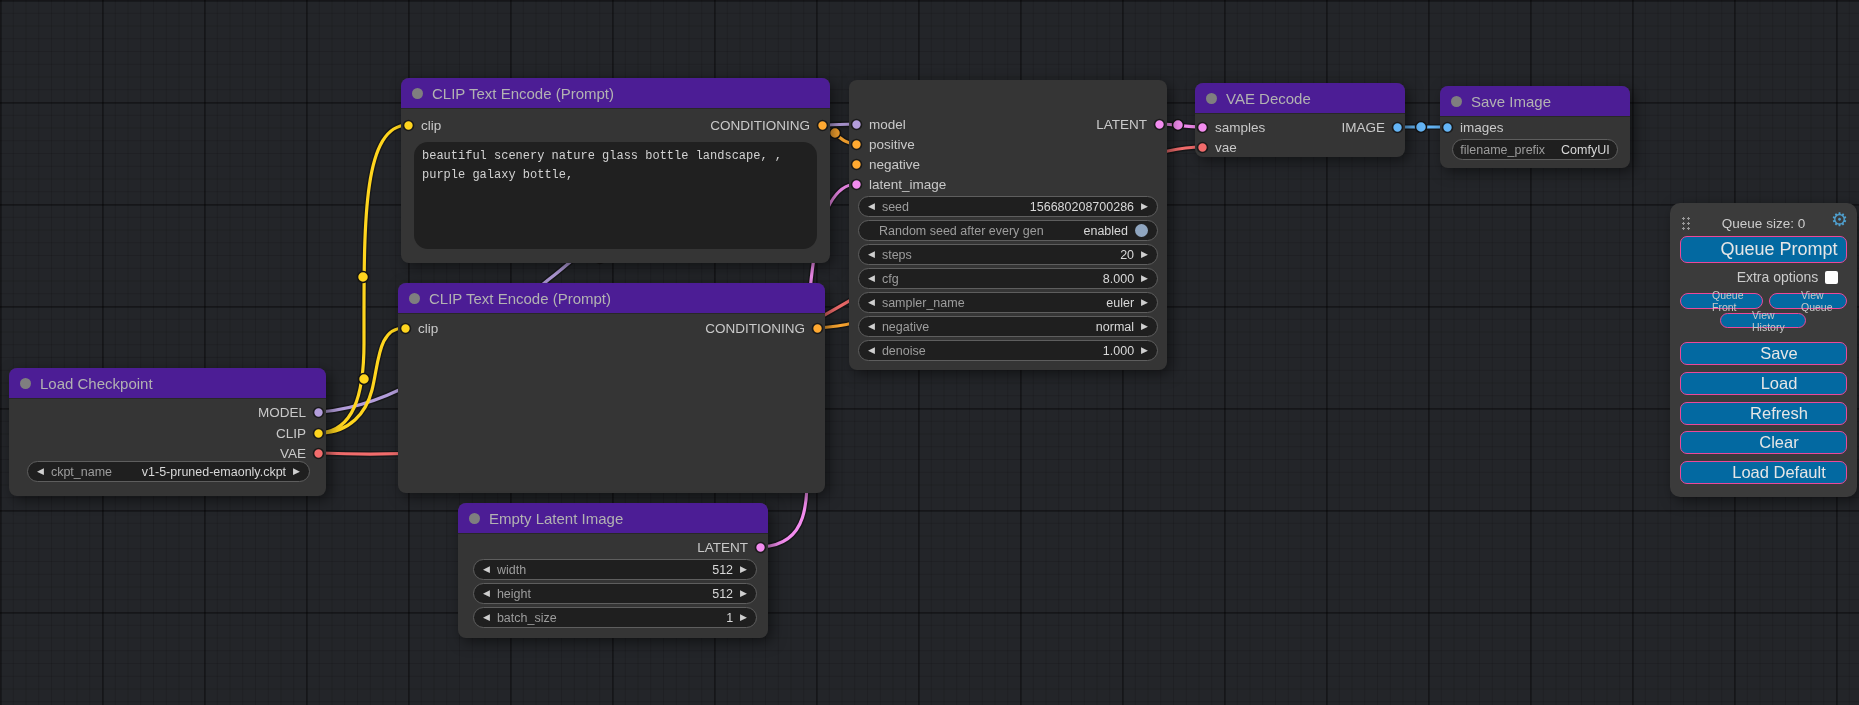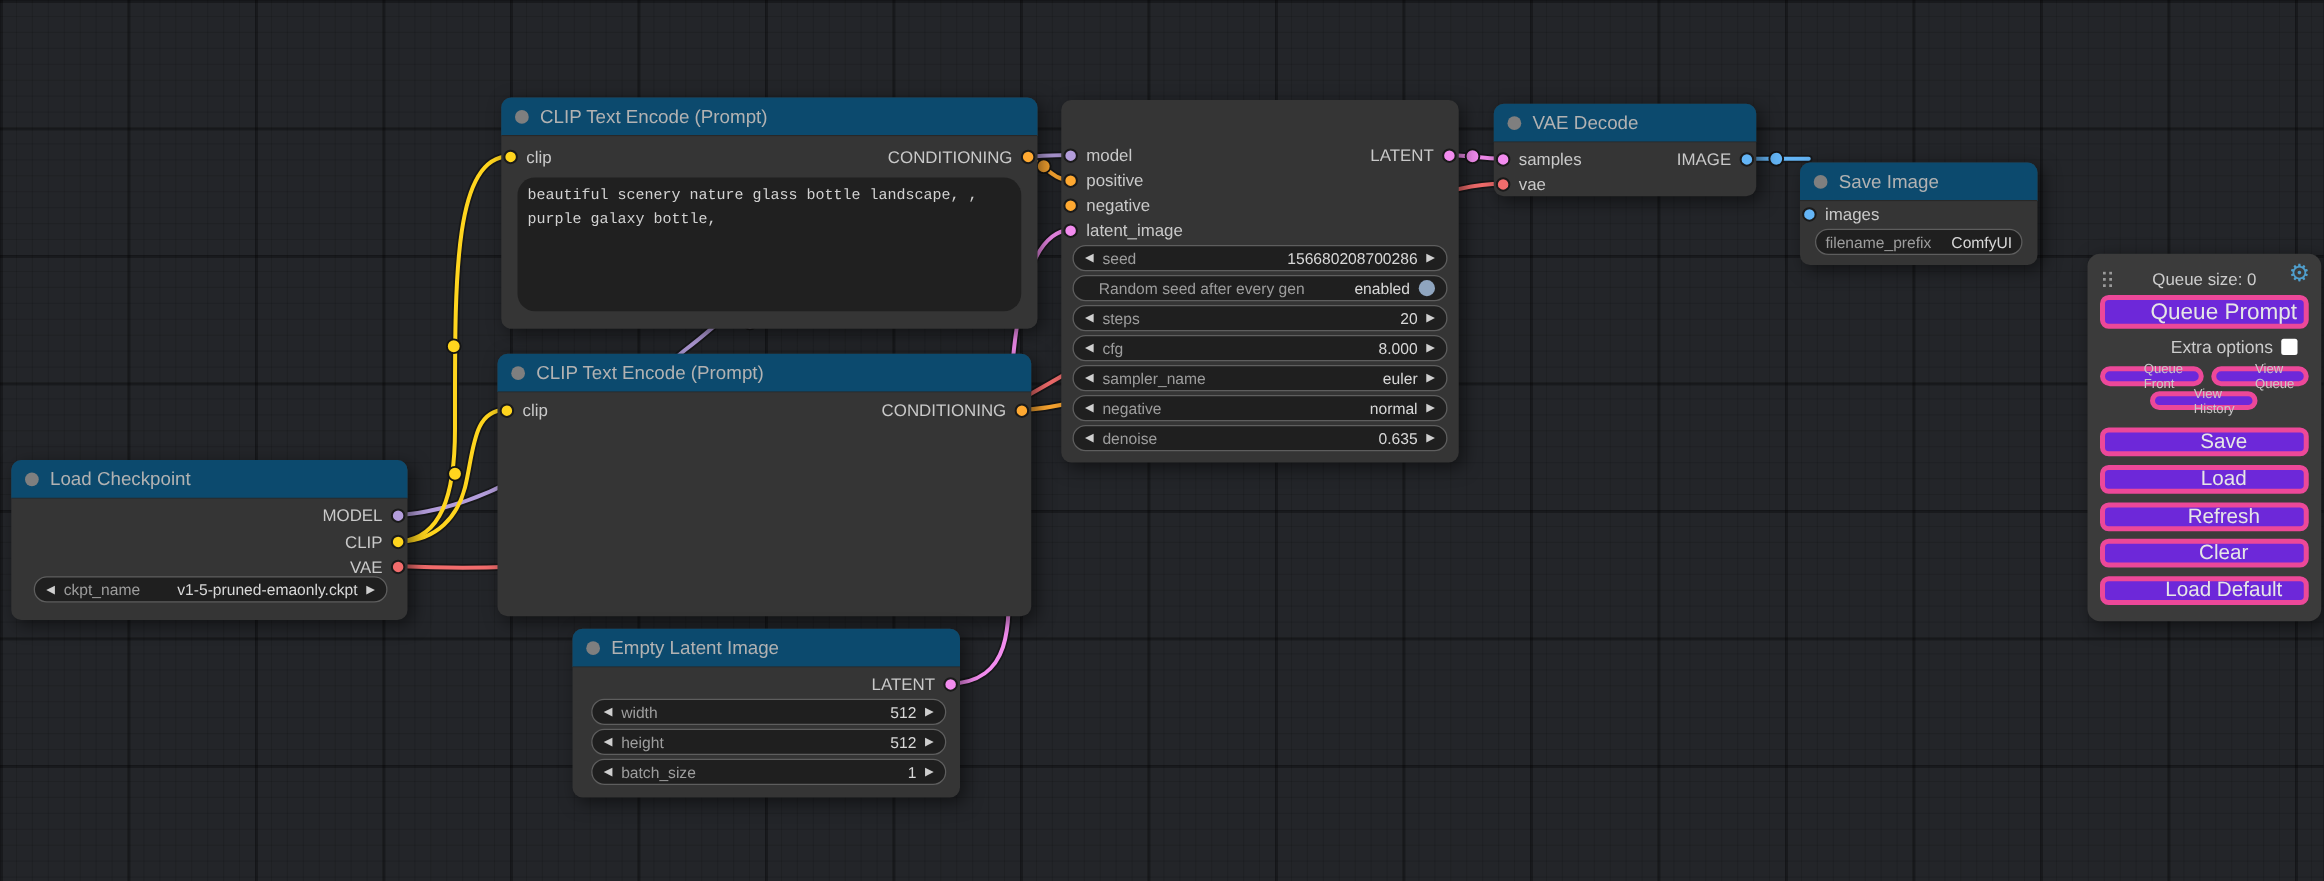--- a/index.html
+++ b/index.html
@@ -14,21 +14,21 @@
     background-size:102px 102px,102px 102px,12.75px 12.75px,12.75px 12.75px;
     font-family:"Liberation Sans",sans-serif;
   }
   svg.wires{position:absolute;left:0;top:0;z-index:0;}
   .wire-under{fill:none;stroke:#17181a;stroke-width:6;stroke-linecap:round;}
   .wire{fill:none;stroke-width:3.2;stroke-linecap:round;}
 
   .node{position:absolute;z-index:2;background:#353535;border-radius:8px;
         box-shadow:4px 4px 14px rgba(0,0,0,.5);}
   .ntitle{height:30px;display:flex;align-items:center;gap:9px;padding:0 11px;
-          color:#b2b2b2;font-size:15px;background:#0c4a6e;
+          color:#b2b2b2;font-size:15px;background:#4c1d95;
           border-radius:8px 8px 0 0;border-bottom:1px solid #282828;}
   .tdot{width:11px;height:11px;border-radius:50%;background:#7f7f7f;flex:0 0 auto;}
   .port{position:absolute;display:flex;align-items:center;gap:6px;height:16px;
         font-size:13.5px;color:#c9c9c9;white-space:nowrap;}
   .port.in{left:1px;}
   .port.out{right:1px;}
   .pd{flex:0 0 auto;display:block;}
   .widget{position:absolute;height:21px;background:#1f1f1f;border:1px solid #5e5e5e;
           border-radius:11px;display:flex;align-items:center;gap:7px;
           padding:0 9px;box-sizing:border-box;font-size:12.5px;color:#9d9d9d;}
@@ -42,21 +42,21 @@
 
   .queue-panel{position:absolute;z-index:3;left:1670px;top:203px;width:187px;height:294px;
                background:#3b3b3b;border-radius:10px;box-shadow:4px 4px 14px rgba(0,0,0,.5);}
   .qp-header{position:absolute;left:0;top:10px;width:100%;height:20px;
              display:flex;align-items:center;}
   .drag-handle{position:absolute;left:11px;top:3px;width:10px;height:14px;
                background-image:radial-gradient(circle,#9a9a9a 1.2px,transparent 1.4px);
                background-size:5px 5px;}
   .qp-title{width:100%;text-align:center;color:#cccccc;font-size:13.5px;}
   .gear{position:absolute;right:9px;top:-3px;color:#4f9fce;font-size:19px;line-height:1;}
-  .q-btn{position:absolute;background:#6d28d9;border:4px solid #ec4899;border-radius:7px;
+  .q-btn{position:absolute;background:#0369a1;border:1px solid #ec4899;border-radius:7px;
          color:#e6e6e6;display:flex;align-items:center;justify-content:center;
          box-sizing:border-box;cursor:pointer;padding-left:31px;}
   .q-big{left:10px;width:167px;height:23px;font-size:16.5px;}
   .q-small{height:16px;font-size:10.5px;color:#c8c8c8;border-radius:9px;}
   .extra-row{position:absolute;left:0;top:66px;width:100%;height:16px;display:flex;
              align-items:center;justify-content:center;gap:7px;color:#cccccc;font-size:14px;padding-left:24px;}
   .checkbox{width:13px;height:13px;background:#ffffff;border-radius:2px;}
 </style>
 </head>
 <body>
@@ -230,21 +230,21 @@
     </div>
     <div class="widget" style="left:9px;top:236px;width:300px;">
       <span class="w-arrow">◀</span>
       <span>negative</span>
       <span class="w-val">normal</span>
       <span class="w-arrow">▶</span>
     </div>
     <div class="widget" style="left:9px;top:260px;width:300px;">
       <span class="w-arrow">◀</span>
       <span>denoise</span>
-      <span class="w-val">0.635</span>
+      <span class="w-val">1.000</span>
       <span class="w-arrow">▶</span>
     </div>
   </div>
 
   <div class="node" style="left:458px;top:503px;width:310px;height:135px;">
     <div class="ntitle">
       <span class="tdot"></span>
       <span>Empty Latent Image</span>
     </div>
     <div class="port out" style="top:36px;">
@@ -291,21 +291,21 @@
       <span>vae</span>
     </div>
     <div class="port out" style="top:36px;">
       <span>IMAGE</span>
       <svg class="pd" width="13" height="13">
           <circle cx="6.5" cy="6.5" r="5" stroke="#1a1a1a" stroke-width="1.6" fill="#64B5F6"></circle>
         </svg>
     </div>
   </div>
 
-  <div class="node" style="left:1440px;top:86px;width:190px;height:82px;margin-top:44px;">
+  <div class="node" style="left:1440px;top:86px;width:190px;height:82px;">
     <div class="ntitle">
       <span class="tdot"></span>
       <span>Save Image</span>
     </div>
     <div class="port in" style="top:33px;">
       <svg class="pd" width="13" height="13">
           <circle cx="6.5" cy="6.5" r="5" stroke="#1a1a1a" stroke-width="1.6" fill="#64B5F6"></circle>
         </svg>
       <span>images</span>
     </div>

